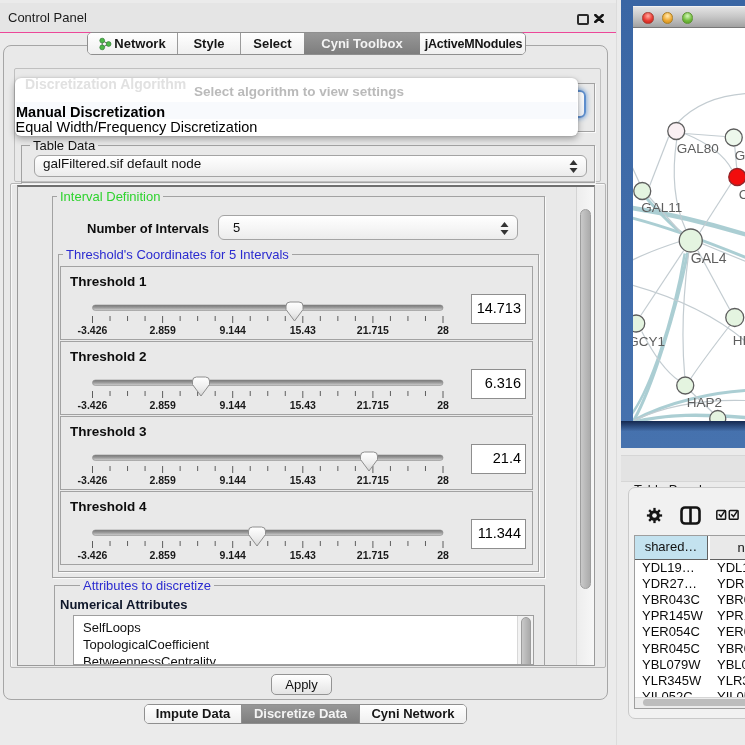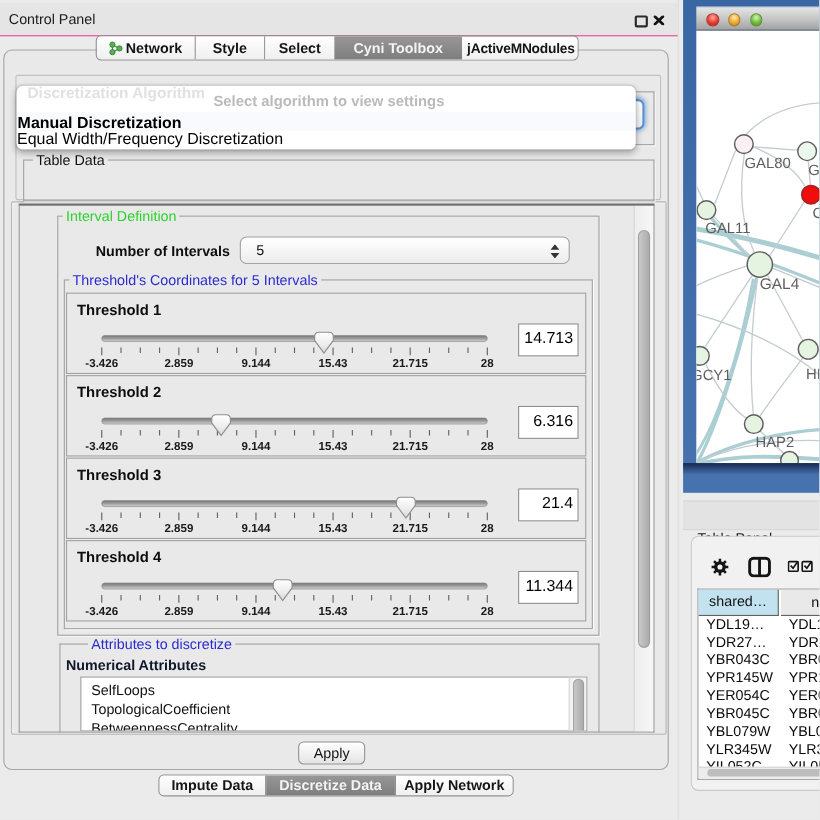--- a/index.html
+++ b/index.html
@@ -55,20 +55,29 @@
       </svg>Network</div><div class="seg" style="width:63px;line-height:21px;border-left:1px solid #9b9b9b;">Style</div><div class="seg" style="width:64px;line-height:21px;border-left:1px solid #9b9b9b;">Select</div><div class="seg sel" style="width:116px;line-height:21px;">Cyni Toolbox</div><div class="seg" style="width:107px;line-height:21px;font-size:12.5px;letter-spacing:-0.2px;">jActiveMNodules</div>
   </div>
 
   <div class="abs etched" style="left:21px;top:83px;width:572px;height:47px;"></div>
 
   <div class="abs" style="left:36px;top:90px;width:550px;height:28px;box-sizing:border-box;border-radius:6px;
        background:linear-gradient(#fff,#eef2f8);border:2px solid #5e8fce;box-shadow:0 0 4px 1px rgba(110,160,220,.8);"></div>
 
   <div class="abs etched" style="left:21px;top:145px;width:572px;height:36px;"></div>
   <span class="glabel" style="left:30px;top:139px;color:#111;">Table Data</span>
+  <div class="combo" style="left:34px;top:155px;width:551px;height:20px;">
+    <span class="abs" style="left:8px;top:0px;font-size:13.5px;">galFiltered.sif default node</span>
+    <div class="stepper">
+        <svg width="9" height="13" viewBox="0 0 9 13">
+      <path d="M4.5 0 L8.5 5 L0.5 5 Z" fill="#333"></path>
+          <path d="M4.5 13 L8.5 8 L0.5 8 Z" fill="#333"></path>
+        </svg>
+      </div>
+  </div>
 
   <div class="abs" style="left:17px;top:185px;width:578px;height:481px;box-sizing:border-box;
        border:1px solid #9a9a9a;border-top:2px solid #6f6f6f;background:#e9e9e9;overflow:hidden;">
 
     <div class="abs" style="right:0;top:0;bottom:0;width:17px;background:linear-gradient(to right,#ededed,#f7f7f7);border-left:1px solid #d4d4d4;"></div>
     <div class="abs" style="right:3px;top:22px;width:11px;height:380px;border-radius:6px;
          background:linear-gradient(to right,#c9c9c9,#ababab);border:1px solid #9d9d9d;box-sizing:border-box;"></div>
   </div>
 
   <div class="abs etched" style="left:52px;top:196px;width:491px;height:380px;"></div>
@@ -297,21 +306,21 @@
     <div class="abs" style="right:0;top:0;bottom:0;width:15px;background:#f2f2f2;border-left:1px solid #d8d8d8;"></div>
     <div class="abs" style="right:2.5px;top:1px;height:60px;width:10px;border-radius:5px;
          background:linear-gradient(to right,#c9c9c9,#a9a9a9);border:1px solid #9d9d9d;box-sizing:border-box;"></div>
   </div>
 
   <div class="abs" style="left:271px;top:674px;width:61px;height:21px;box-sizing:border-box;border:1px solid #949494;
        border-radius:5px;background:linear-gradient(#ffffff,#e4e4e4);text-align:center;line-height:19px;font-size:13px;color:#111;">Apply</div>
 
   <div class="abs" style="left:144px;top:704px;width:323px;height:20px;box-sizing:border-box;border:1px solid #8f8f8f;
        border-radius:5px;overflow:hidden;white-space:nowrap;font-size:0;">
-    <div class="seg" style="width:96px;line-height:18px;">Impute Data</div><div class="seg sel" style="width:119px;line-height:18px;border-left:1px solid #8f8f8f;border-right:1px solid #8f8f8f;">Discretize Data</div><div class="seg" style="width:106px;line-height:18px;">Apply Network</div>
+    <div class="seg" style="width:96px;line-height:18px;">Impute Data</div><div class="seg sel" style="width:119px;line-height:18px;border-left:1px solid #8f8f8f;border-right:1px solid #8f8f8f;">Discretize Data</div><div class="seg" style="width:106px;line-height:18px;">Cyni Network</div>
   </div>
 
   <div class="abs" style="left:15px;top:78px;width:563px;height:58px;background:#fff;border-radius:6px;
        box-shadow:0 3px 7px rgba(0,0,0,.32),0 0 2px rgba(0,0,0,.18);z-index:40;">
     <b class="abs" style="left:10px;top:-2px;font-size:14px;color:#e1e1e1;">Discretization Algorithm</b>
     <b class="abs" style="left:179px;top:5.5px;font-size:13.5px;color:#bababa;">Select algorithm to view settings</b>
     <div class="abs" style="left:1px;top:24px;right:1px;height:17px;background:rgba(205,223,243,.15);"></div>
     <b class="abs" style="left:1px;top:25.5px;font-size:14.5px;color:#000;">Manual Discretization</b>
     <span class="abs" style="left:0.5px;top:41px;font-size:14.5px;color:#000;">Equal Width/Frequency Discretization</span>
   </div>

